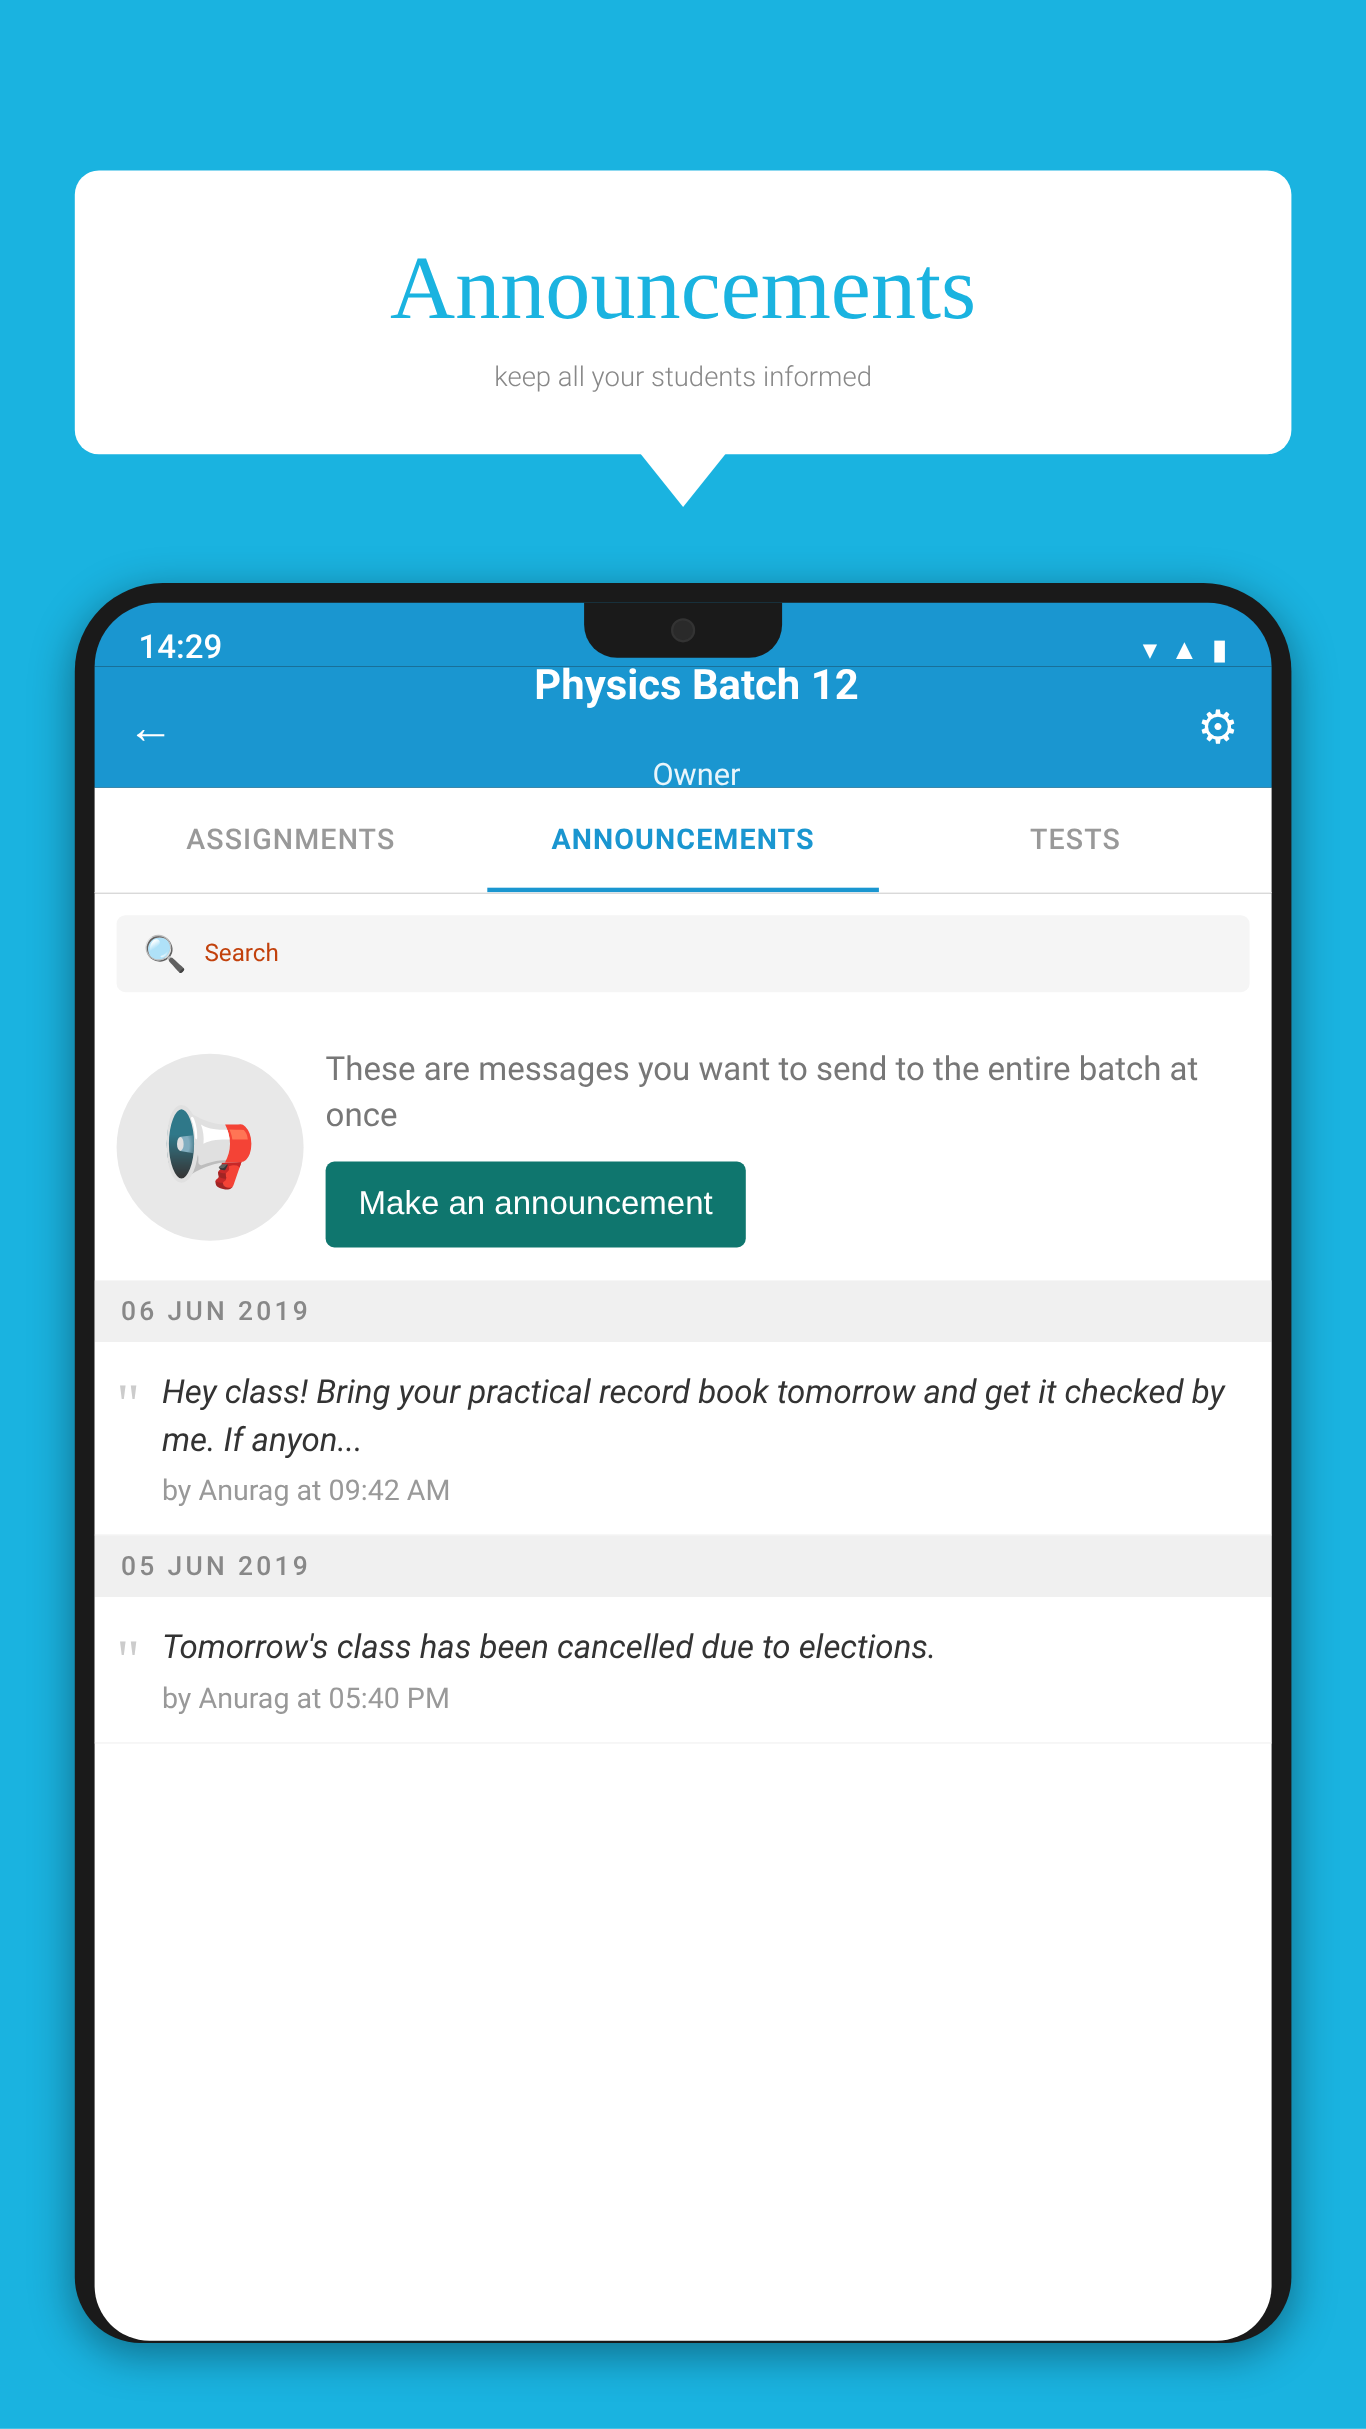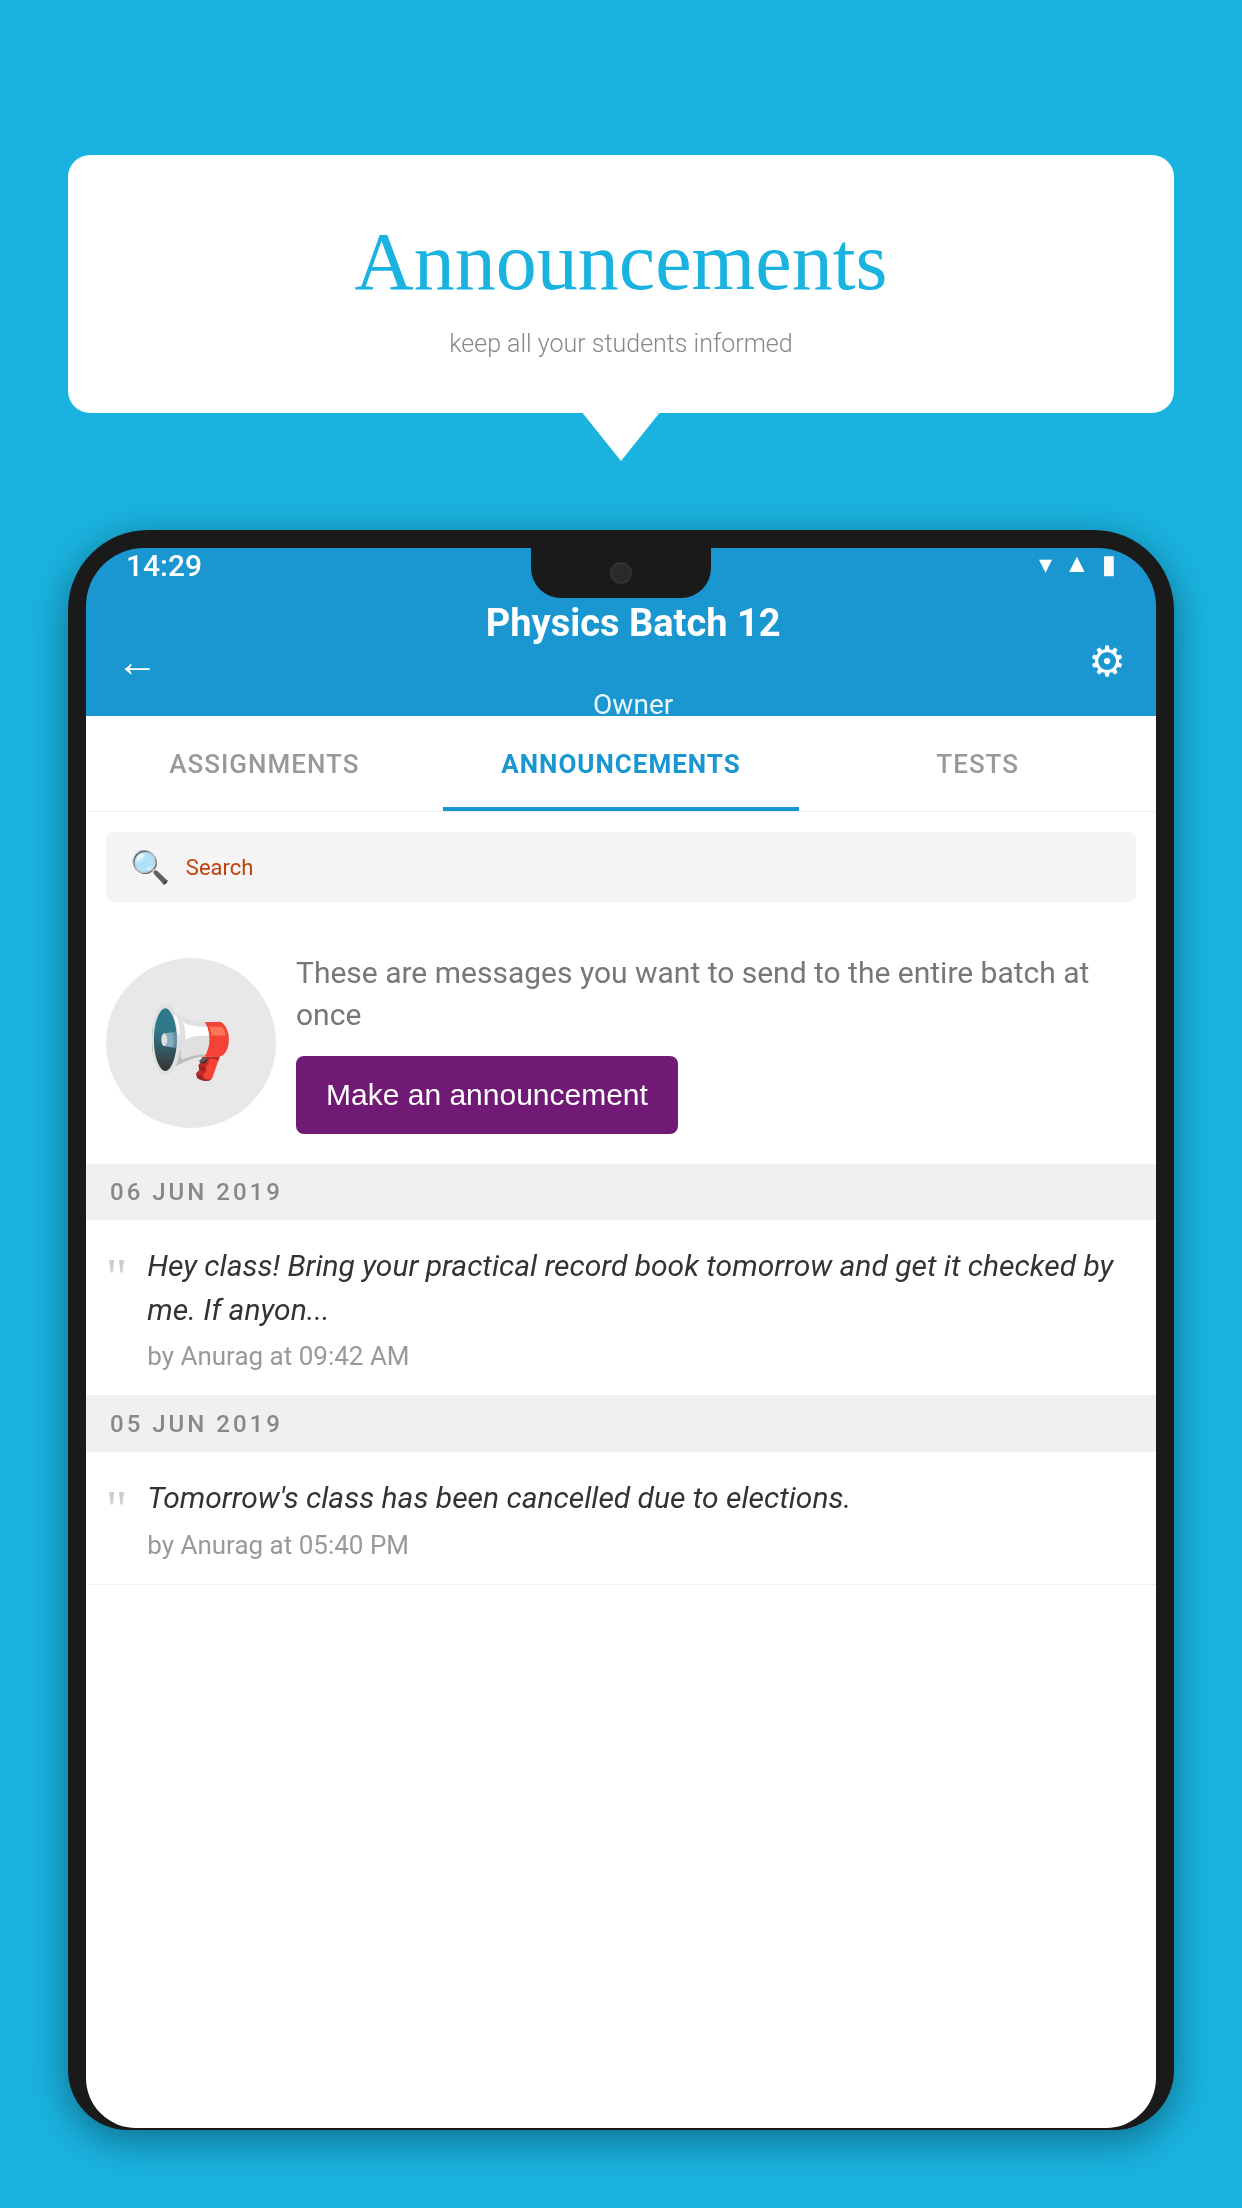--- a/index.html
+++ b/index.html
@@ -94,21 +94,21 @@
       border-radius: 50%;
       margin: 14px auto 0;
       border: 2px solid #333;
     }
 
     
     .status-bar {
       background: #1a96d0;
       height: 58px;
       display: flex;
-      align-items: flex-start;
+      align-items: flex-end;
       justify-content: space-between;
       padding: 0 40px;
       border-radius: 62px 62px 0 0;
       position: relative;
       gap: 14px;
     }
 
     .status-time {
       color: white;
       font-size: 30px;
@@ -265,21 +265,21 @@
       gap: 20px;
     }
 
     .promo-text {
       color: #777;
       font-size: 30px;
       line-height: 1.4;
     }
 
     .make-announcement-btn {
-      background: #701a75;
+      background: #0f766e;
       color: white;
       border: none;
       border-radius: 8px;
       padding: 22px 30px;
       font-size: 30px;
       font-weight: 500;
       cursor: pointer;
       text-align: center;
       align-self: flex-start;
     }

